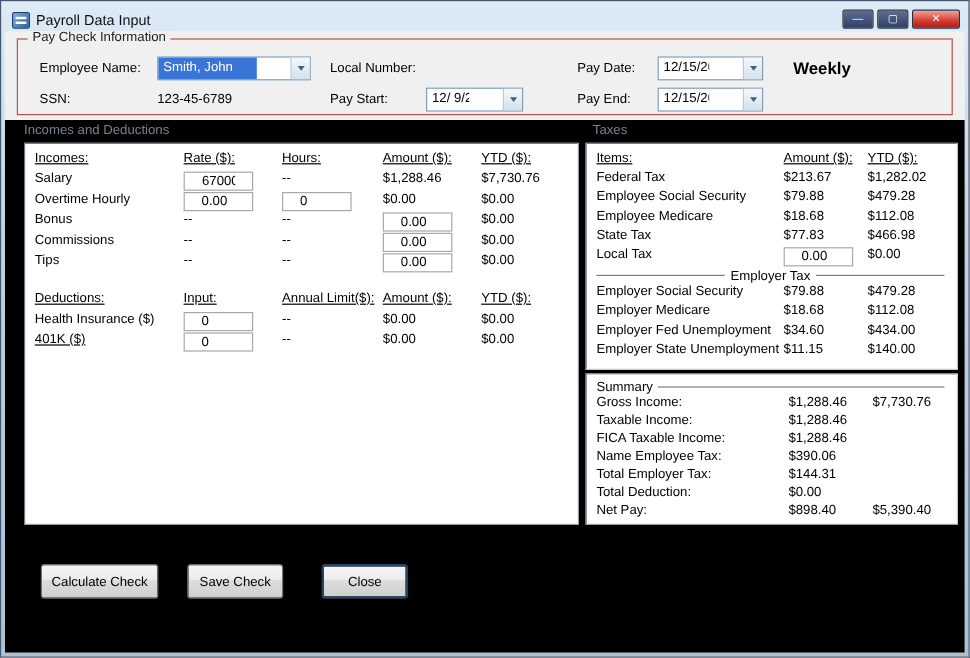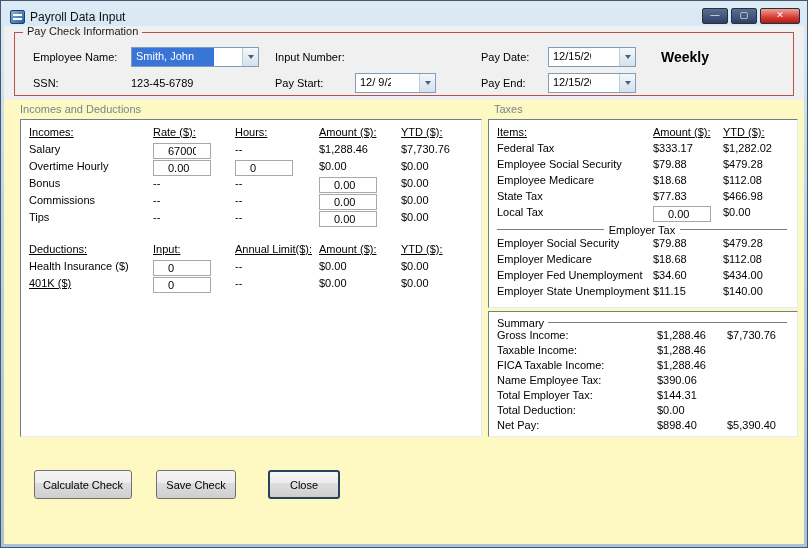--- a/index.html
+++ b/index.html
@@ -35,21 +35,21 @@
   .combo { position:absolute; display:flex; height:20px; border:1px solid #7f9db9; background:#fff;gap:28px; }
   .combo-text { flex:1; padding:2px 4px; white-space:nowrap; overflow:hidden; }
   .combo-text.selected { background:#3875d7; color:#fff; }
   .combo-btn { width:16px; background:linear-gradient(#f4f8fb,#d4e0ec); border-left:1px solid #b8ccdc;
     display:flex; align-items:center; justify-content:center; }
   .combo-arrow { width:0; height:0; border-left:3px solid transparent; border-right:3px solid transparent;
     border-top:4px solid #42617f; }
   .tb { position:absolute; height:20px; border:1px solid #abadb3; padding:1px 3px; font:inherit; background:#fff; }
 
   
-  .main-area { position:absolute; left:0; right:0; top:74px; bottom:0; background:#fef9c3; }
+  .main-area { position:absolute; left:0; right:0; top:74px; bottom:0; background:#000000; }
   .section-title { position:absolute; color:#76848f; white-space:nowrap; }
 
   .panel { position:absolute; background:#fff;
     border-top:1px solid #6e7e8c; border-left:1px solid #6e7e8c;
     border-bottom:1px solid #e3ecf3; border-right:1px solid #e3ecf3; }
 
   .trow { display:flex; height:17px; white-space:nowrap; }
   .trow16 { height:16px; }
   .trow15 { height:15px; }
   .hdr { text-decoration:underline; }
@@ -95,21 +95,21 @@
       <div class="groupbox-label">Pay Check Information</div>
 
       <div class="gb-item" style="left:18px;top:18px">Employee Name:</div>
       <div class="combo" style="left:116px;top:14px;width:128px">
         <span class="combo-text selected">Smith, John</span>
         <span class="combo-btn">
             <span class="combo-arrow"></span>
           </span>
       </div>
 
-      <div class="gb-item" style="left:260px;top:18px">Input Number:</div>
+      <div class="gb-item" style="left:260px;top:18px">Local Number:</div>
 
       <div class="gb-item" style="left:466px;top:18px">Pay Date:</div>
       <div class="combo" style="left:533px;top:14px;width:88px">
         <span class="combo-text">12/15/2010</span>
         <span class="combo-btn">
             <span class="combo-arrow"></span>
           </span>
       </div>
 
       <div class="gb-item weekly" style="left:646px;top:16px">Weekly</div>
@@ -208,21 +208,21 @@
       </div>
 
       <div class="panel" style="left:484px;top:19px;width:310px;height:189px;padding:6px 4px 0 8px">
         <div class="trow trow16">
           <span class="t1 hdr">Items:</span>
           <span class="t2 hdr">Amount ($):</span>
           <span class="t3 hdr">YTD ($):</span>
         </div>
         <div class="trow trow16">
           <span class="t1">Federal Tax</span>
-          <span class="t2">$333.17</span>
+          <span class="t2">$213.67</span>
           <span class="t3">$1,282.02</span>
         </div>
         <div class="trow trow16">
           <span class="t1">Employee Social Security</span>
           <span class="t2">$79.88</span>
           <span class="t3">$479.28</span>
         </div>
         <div class="trow trow16">
           <span class="t1">Employee Medicare</span>
           <span class="t2">$18.68</span>

